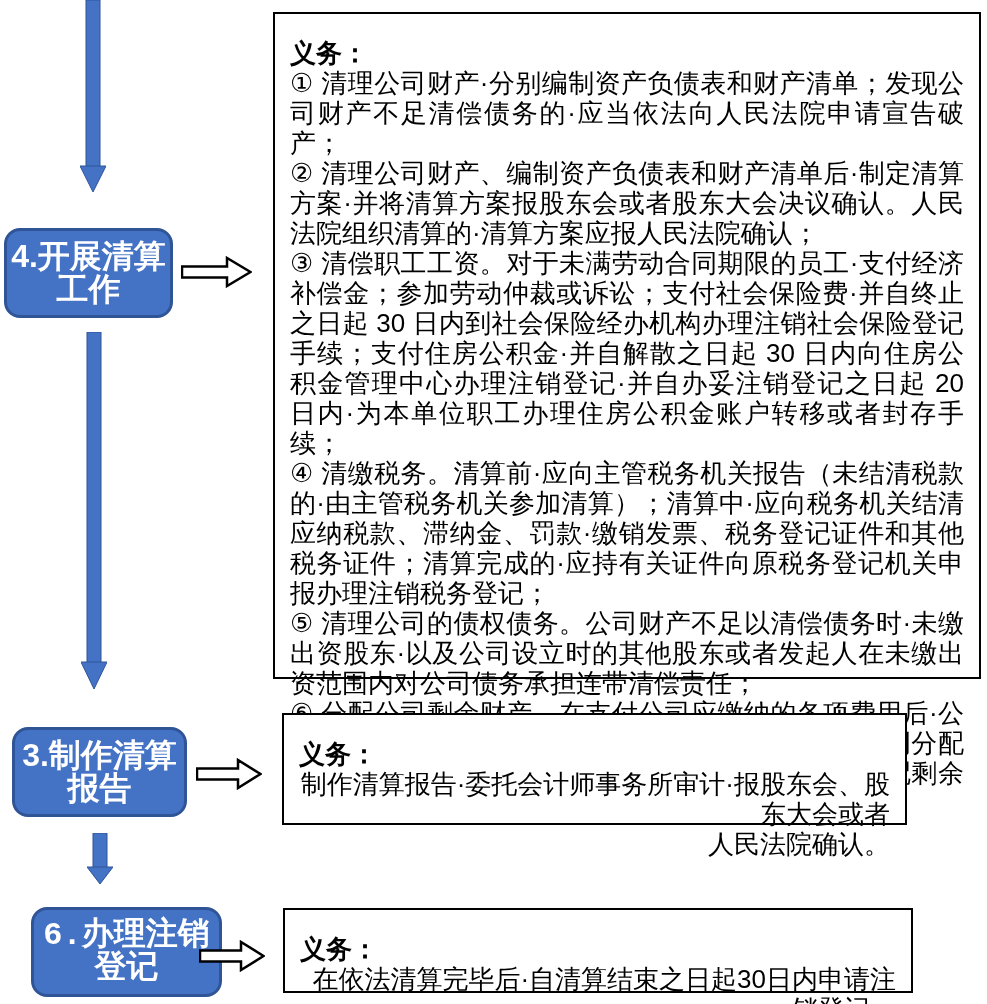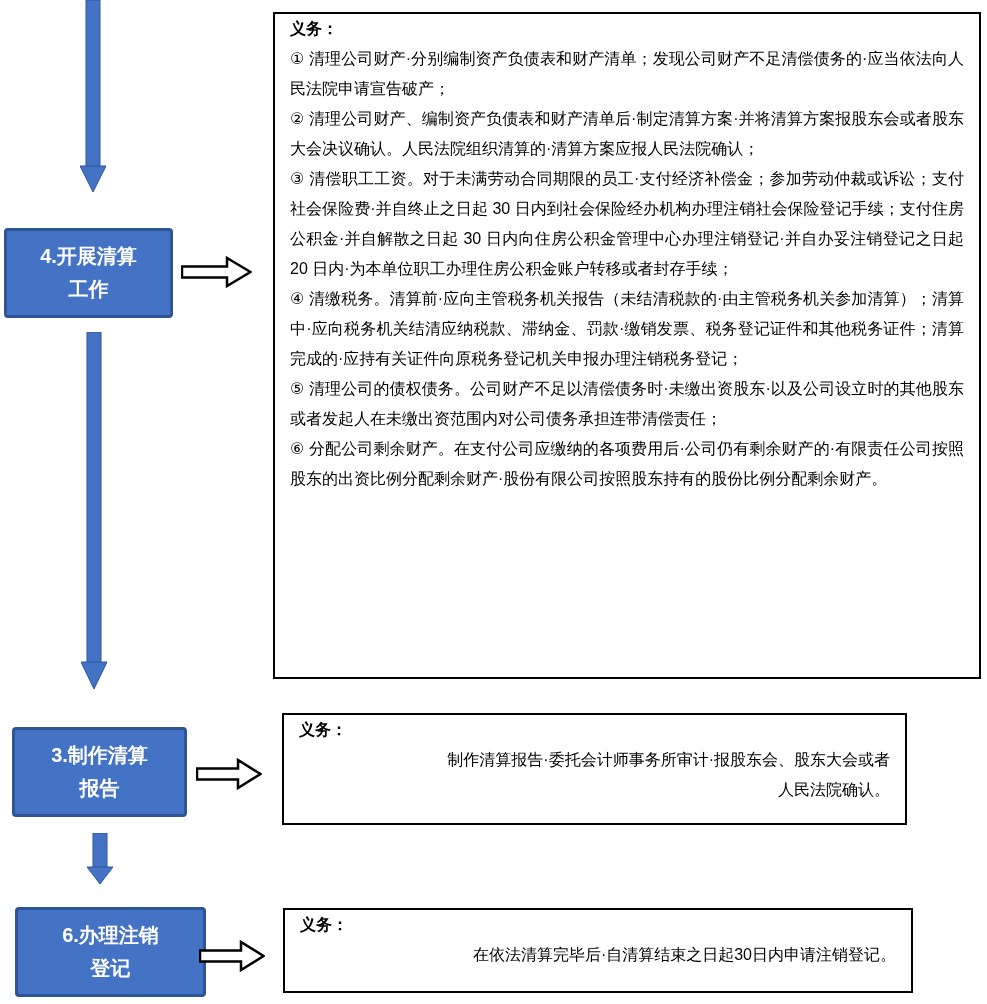--- a/index.html
+++ b/index.html
@@ -11,38 +11,38 @@
     font-family: "Liberation Sans", "DejaVu Sans", sans-serif;
     color: #000000;
     overflow: hidden;
   }
   
   .obox {
     position: absolute;
     box-sizing: border-box;
     background: #ffffff;
     border: 2px solid #000000;
-    padding: 0 15px;
-    font-size: 16px;
+    padding: 24px 15px;
+    font-size: 26px;
     line-height: 30px;
     color: #000000;
   }
   .obox .otitle { font-weight: bold; }
   .obox .obody  { white-space: pre-line; text-align: justify; }
   .obox.small .obody { text-align: right; }
   
   .step {
     position: absolute;
     box-sizing: border-box;
     background: #4472C4;
     border: 3px solid #2F5597;
-    border-radius: 4px;
+    border-radius: 16px;
     color: #ffffff;
     font-weight: bold;
-    font-size: 20px;
+    font-size: 32px;
     line-height: 33px;
     display: flex;
     align-items: center;
     justify-content: center;
     text-align: center;
     white-space: pre-line;
   }
   svg.arrow { position: absolute; display: block; }
 </style>
 </head>
@@ -88,21 +88,21 @@
     <div class="otitle">义务：</div>
     <div class="obody">制作清算报告·委托会计师事务所审计·报股东会、股东大会或者
 人民法院确认。</div>
   </div>
 
   <svg class="arrow" style="left:87px; top:833px;" width="26" height="52" viewBox="0 0 26 52">
     <rect x="6" y="0" width="14" height="35" fill="#4472C4" stroke="#2F5597" stroke-width="1"></rect>
     <polygon points="0,34 26,34 13,51" fill="#4472C4" stroke="#2F5597" stroke-width="1"></polygon>
   </svg>
 
-  <div class="step" style="left:15px; top:907px; width:191px; height:90px;">6.办理注销
+  <div class="step" style="left:31px; top:907px; width:191px; height:90px;font-family:Liberation Mono, monospace;">6.办理注销
 登记</div>
 
   <svg class="arrow" style="left:199px; top:940px;" width="66" height="32" viewBox="0 0 66 32">
     <path d="M1,10.5 H42 V2 L64.5,16 L42,30 V21.5 H1 Z" fill="#ffffff" stroke="#000000" stroke-width="2.5"></path>
   </svg>
 
   <div class="obox small" style="left:283px; top:908px; width:630px; height:85px;">
     <div class="otitle">义务：</div>
     <div class="obody">在依法清算完毕后·自清算结束之日起30日内申请注销登记。</div>
   </div>

